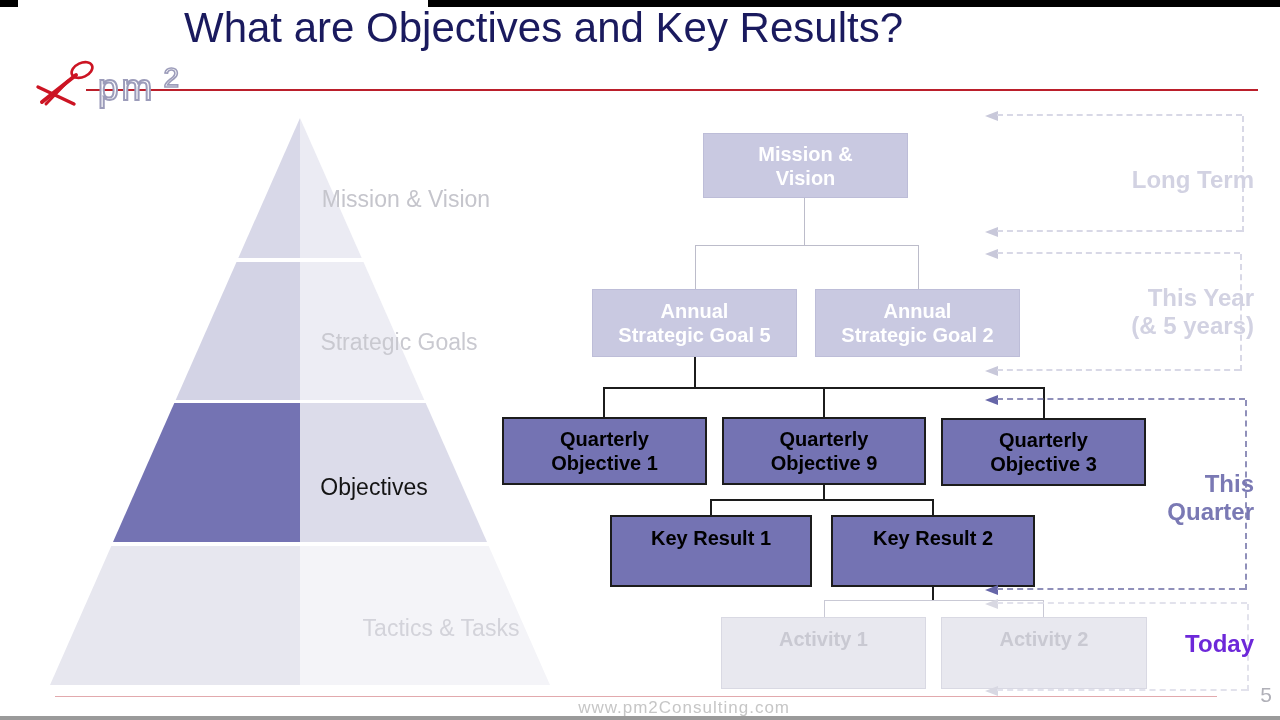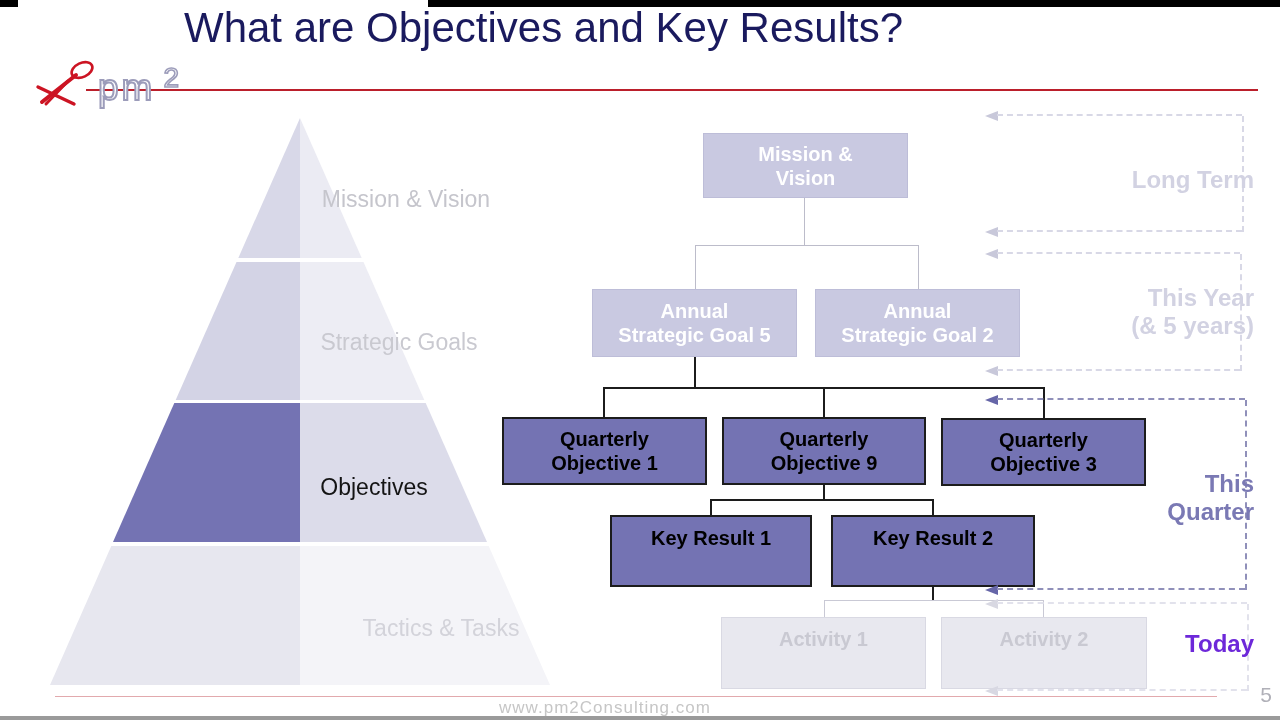--- a/index.html
+++ b/index.html
@@ -42,21 +42,21 @@
   .arrow-light{border-right-color:#c8c8da;}
   .arrow-dark{border-right-color:#6666a8;}
   .arrow-faint{border-right-color:#d8d8e2;}
   
   .tl-label{position:absolute;right:26px;text-align:right;font-weight:bold;font-size:24px;line-height:28px;}
   .tl-light{color:#d2d2e2;}
   .tl-dark{color:#7a79b4;}
   .tl-faint{color:#6d28d9;}
   
   .footer-line{position:absolute;left:55px;top:696px;width:1162px;height:0;border-top:1px solid #e2a9ad;}
-  .footer-url{position:absolute;left:420px;top:698px;width:370px;text-align:center;
+  .footer-url{position:absolute;left:420px;top:698px;width:370px;text-align:right;
               font-size:17px;color:#c6c6c6;letter-spacing:1px;}
   .page-num{position:absolute;right:8px;top:683px;font-size:21px;color:#b0b0b8;}
   .bottom-band{position:absolute;left:0;top:716px;width:1280px;height:4px;background:#9a9a9a;}
   .ln{display:block;}
 </style>
 </head>
 <body>
 
 <div class="slide">
 

